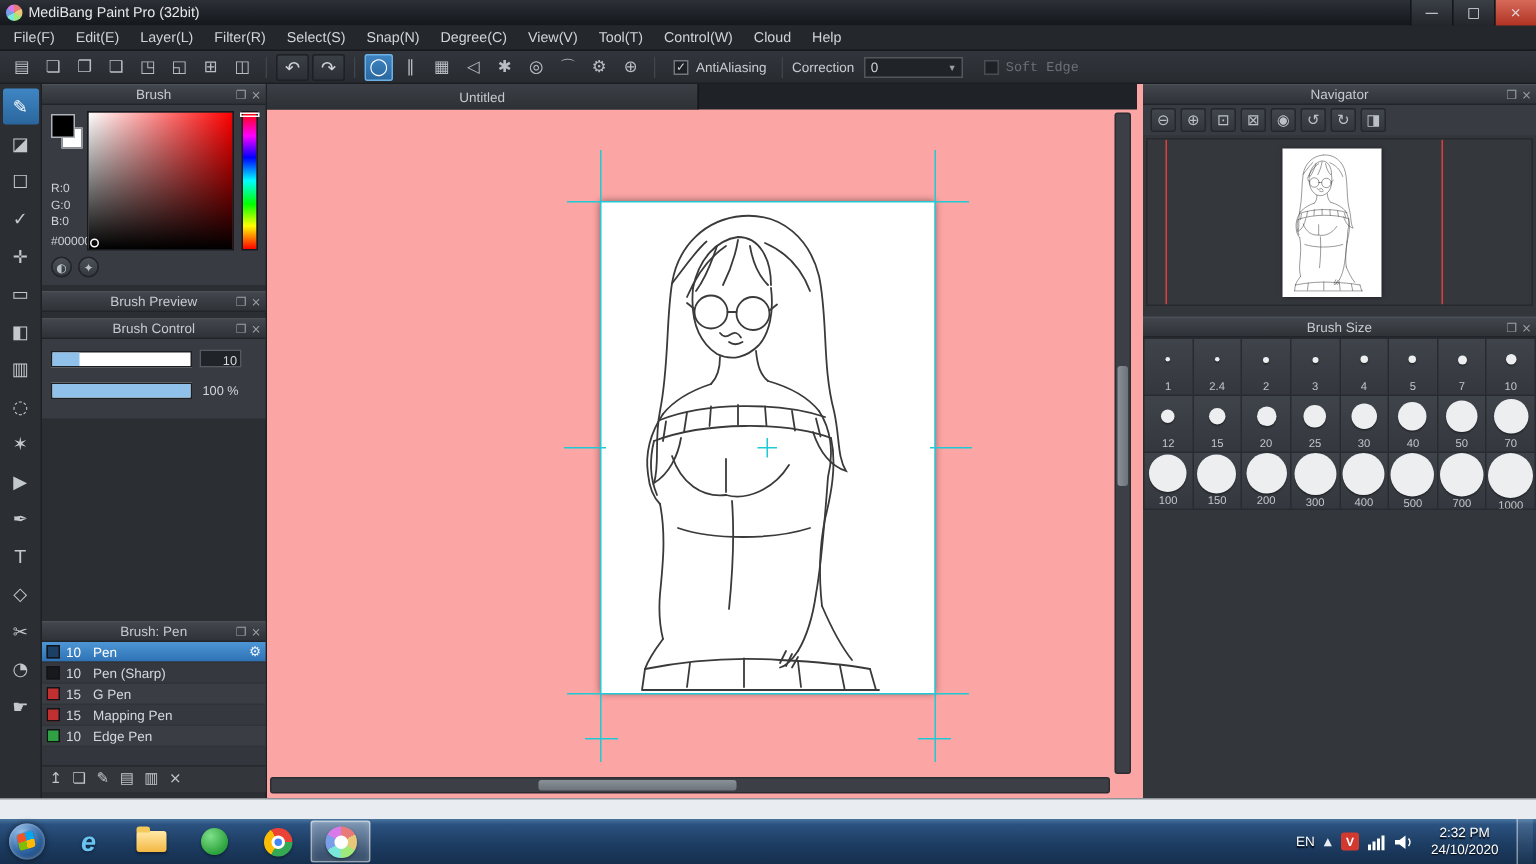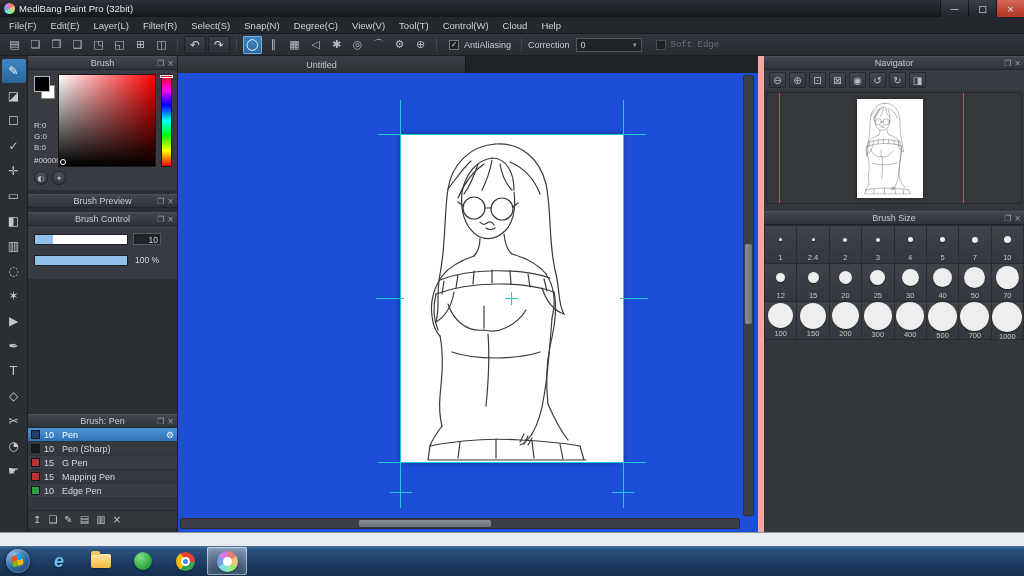--- a/index.html
+++ b/index.html
@@ -81,32 +81,32 @@
   .brush-row:nth-child(even) { background:#35393f; }
   .brush-row.selected { background:linear-gradient(#4d96d5,#2e72b5); color:#fff; }
   .chip { width:9px; height:9px; border:1px solid #121417; flex:0 0 auto; }
   .bsize { width:14px; text-align:left; }
   .bgear { margin-left:auto; font-size:9px; color:#eaf2fa; }
   .brush-empty { height:12px; background:#33373d; }
   .brush-icons { height:18px; display:flex; align-items:center; gap:7px; padding:0 5px; background:#33373c; border-top:1px solid #25282d; }
   .bicon { color:#c3c8cd; font-size:10px; }
 
   
-  .canvas-area { flex:1; position:relative; background:#1d4ed8; overflow:hidden;text-align:right; }
+  .canvas-area { flex:1; position:relative; background:#fca5a5; overflow:hidden;text-align:right; }
   .tabbar { position:absolute; top:0; left:0; right:0; height:17px; background:#1f2226; display:flex; z-index:5; }
   .tab { width:288px; background:linear-gradient(#3c4046,#2d3136); color:#c6cacf; font-size:9px; display:flex; align-items:center; justify-content:center; border-right:1px solid #15171a; }
   .canvas-white { position:absolute; left:222px; top:78px; width:223px; height:328px; background:#fff; box-shadow:0 0 5px rgba(0,0,0,.45); }
   .guides { position:absolute; left:0; top:0; pointer-events:none; z-index:3; }
   .vscroll { position:absolute; right:4px; top:19px; bottom:16px; width:11px; background:#3c4046; border:1px solid #2a2d31; border-radius:2px; z-index:6; }
   .vscroll .thumb { position:absolute; left:1px; right:1px; top:168px; height:80px; background:linear-gradient(90deg,#8a9097,#6d737a); border-radius:2px; }
   .hscroll { position:absolute; left:2px; right:18px; bottom:3px; height:11px; background:#3c4046; border:1px solid #2a2d31; border-radius:2px; z-index:6; }
   .hscroll .thumb { position:absolute; top:1px; bottom:1px; left:178px; width:132px; background:linear-gradient(#8a9097,#6d737a); border-radius:2px; }
 
   
-  .rightpanels { width:266px; background:#33373c; border-left:6px solid #fca5a5; display:flex; flex-direction:column; }
+  .rightpanels { width:266px; background:#33373c; border-left:4px solid #fca5a5; display:flex; flex-direction:column; }
   .nav-toolbar { height:20px; display:flex; align-items:center; gap:3px; padding:0 5px; background:#383c42; }
   .nbtn { width:17px; height:16px; display:flex; align-items:center; justify-content:center; font-size:10px; color:#bac0c6; background:linear-gradient(#42464d,#33373d); border:1px solid #24272b; border-radius:2px; }
   .nav-slider { height:16px; position:relative; background:#383c42; }
   .ntrack { position:absolute; left:8px; right:72px; top:8px; height:2px; background:#1e2125; border-bottom:1px solid #4d5158; }
   .nthumb { position:absolute; left:104px; top:4px; width:9px; height:9px; border-radius:50%; background:linear-gradient(#dfe3e8,#aab0b7); border:1px solid #24272b; }
   .ndeg { position:absolute; right:6px; top:3px; font-size:8.5px; color:#c6cad0; }
   .nav-preview { height:112px; margin:2px; background:#34373c; border:1px solid #26292d; position:relative; overflow:hidden; }
   .red-guide { position:absolute; top:0; bottom:0; width:1px; background:#e23c3c; }
   .nav-thumb { position:absolute; left:90px; top:6px; width:66px; height:99px; background:#fff; box-shadow:0 0 3px rgba(0,0,0,.5); }
 
@@ -642,14 +642,34 @@
       <div class="task-app">
           <span class="green-ico"></span>
         </div>
       <div class="task-app">
           <span class="chrome-ico"></span>
         </div>
       <div class="task-app active">
           <span class="medibang-ico"></span>
         </div>
     </div>
+    <div class="tray">
+      <span class="tray-lang">EN</span>
+      <span class="tray-up icon-font">▲</span>
+      <span class="tray-v">V</span>
+      <svg width="12" height="11">
+        <rect x="0" y="7" width="2" height="4" fill="#fff"></rect>
+          <rect x="3" y="5" width="2" height="6" fill="#fff"></rect>
+          <rect x="6" y="3" width="2" height="8" fill="#fff"></rect>
+          <rect x="9" y="1" width="2" height="10" fill="#fff"></rect>
+      </svg>
+      <svg width="12" height="11">
+        <polygon points="0,4 3,4 7,1 7,10 3,7 0,7" fill="#fff"></polygon>
+          <path d="M9,3 q2,2.5 0,5" stroke="#fff" fill="none"></path>
+      </svg>
+      <div class="clock">
+        <div>2:32 PM</div>
+        <div>24/10/2020</div>
+      </div>
+      <div class="show-desktop"></div>
+    </div>
   </div>
 </div>
 
 </body></html>

